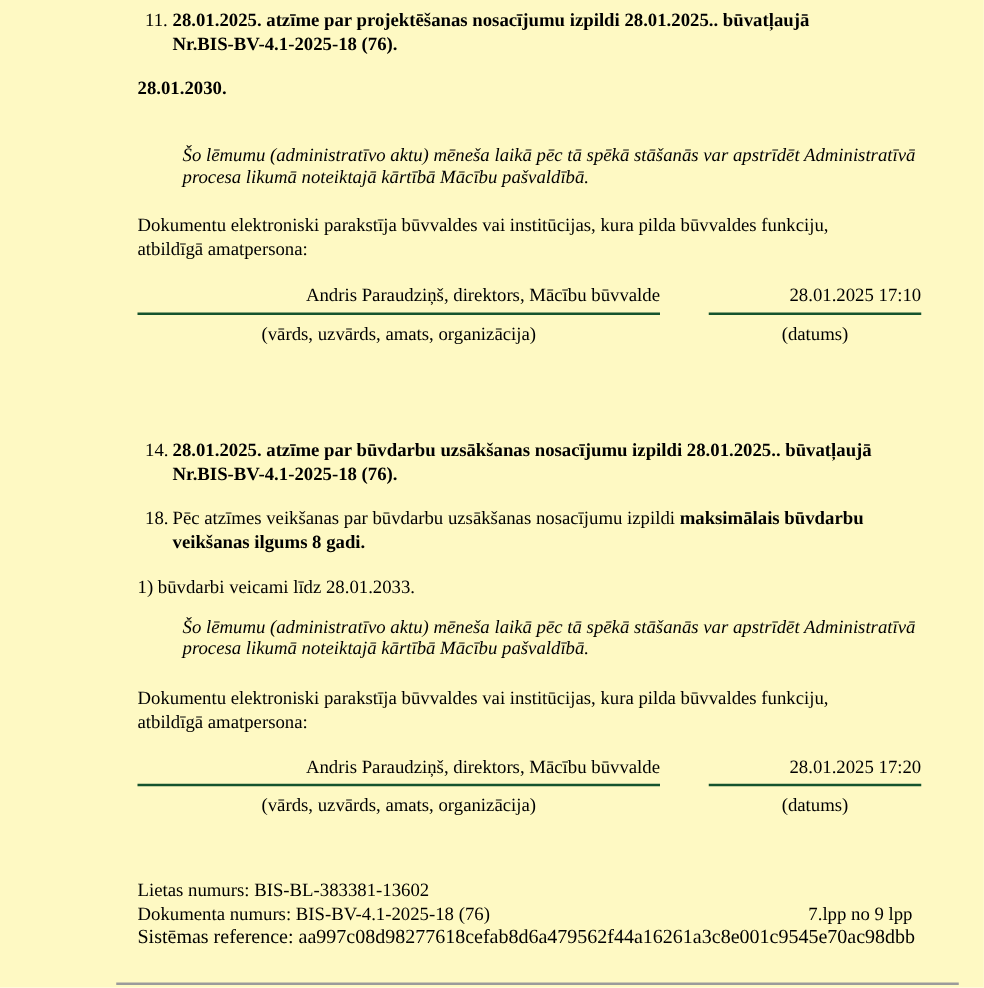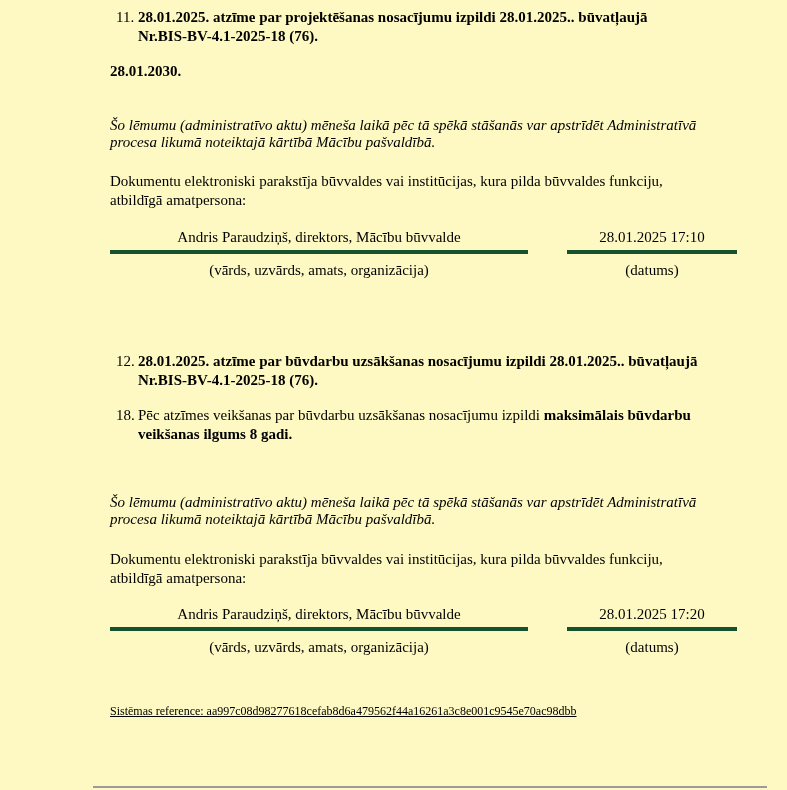--- a/index.html
+++ b/index.html
@@ -18,26 +18,26 @@
   .blk {
     position: absolute;
     left: 110px;
     font-size: 15px;
     line-height: 19px;
     white-space: nowrap;
   }
   .item { left: 116px; display: flex; }
   .item .num { width: 22px; flex: none; font-weight: normal; }
   .bold { font-weight: bold; }
-  .italic { font-style: italic; line-height: 17px; }
+  .italic { font-style: italic; line-height: 17px; margin-left: 36px; }
   .sig-col { position: absolute; text-align: center; font-size: 15px; white-space: nowrap; }
-  .sig-value { line-height: 19px; padding-bottom: 3px; border-bottom: 4px solid #14532d; }
+  .sig-value { line-height: 19px; padding-bottom: 3px; border-bottom: 2px solid #14532d; text-align: right; }
   .sig-caption { line-height: 19px; margin-top: 7px; }
   .footer-row { display: flex; justify-content: space-between; width: 620px; }
-  .sysref { font-size: 12px; line-height: 15px; text-decoration: underline; }
+  .sysref { font-size: 16px; line-height: 15px; }
   .page-sep { position: absolute; top: 786px; left: 93px; width: 674px; height: 2px; }
 </style>
 </head>
 <body style="color: rgb(0, 0, 0);">
 
 <div class="page" style="background: #fef9c3; padding-left: 44px;">
 
   <div class="blk item" style="top:8px">
     <span class="num">11.</span>
     <div class="bold">
@@ -64,35 +64,36 @@
     <div class="sig-value">Andris Paraudziņš, direktors, Mācību būvvalde</div>
     <div class="sig-caption">(vārds, uzvārds, amats, organizācija)</div>
   </div>
   <div class="sig-col" style="top:228px;left:567px;width:170px">
     <div class="sig-value">28.01.2025 17:10</div>
     <div class="sig-caption">(datums)</div>
   </div>
 
 
   <div class="blk item" style="top:352px">
-    <span class="num">12.</span>
+    <span class="num">14.</span>
     <div class="bold">
       <div>28.01.2025. atzīme par būvdarbu uzsākšanas nosacījumu izpildi 28.01.2025.. būvatļaujā</div>
       <div>Nr.BIS-BV-4.1-2025-18 (76).</div>
     </div>
   </div>
 
   <div class="blk item" style="top:406px">
     <span class="num">18.</span>
     <div>
       <div><span>Pēc atzīmes veikšanas par būvdarbu uzsākšanas nosacījumu izpildi </span><span class="bold">maksimālais būvdarbu</span></div>
       <div class="bold">veikšanas ilgums 8 gadi.</div>
     </div>
   </div>
 
+  <div class="blk" style="top:461px">1) būvdarbi veicami līdz 28.01.2033.</div>
 
   <div class="blk italic" style="top:494px">
     <div>Šo lēmumu (administratīvo aktu) mēneša laikā pēc tā spēkā stāšanās var apstrīdēt Administratīvā</div>
     <div>procesa likumā noteiktajā kārtībā Mācību pašvaldībā.</div>
   </div>
 
   <div class="blk" style="top:550px">
     <div>Dokumentu elektroniski parakstīja būvvaldes vai institūcijas, kura pilda būvvaldes funkciju,</div>
     <div>atbildīgā amatpersona:</div>
   </div>
@@ -100,18 +101,23 @@
   <div class="sig-col" style="top:605px;left:110px;width:418px">
     <div class="sig-value">Andris Paraudziņš, direktors, Mācību būvvalde</div>
     <div class="sig-caption">(vārds, uzvārds, amats, organizācija)</div>
   </div>
   <div class="sig-col" style="top:605px;left:567px;width:170px">
     <div class="sig-value">28.01.2025 17:20</div>
     <div class="sig-caption">(datums)</div>
   </div>
 
   <div class="blk" style="top:704px">
+    <div>Lietas numurs: BIS-BL-383381-13602</div>
+    <div class="footer-row">
+      <span>Dokumenta numurs: BIS-BV-4.1-2025-18 (76)</span>
+      <span>7.lpp no 9 lpp</span>
+    </div>
     <div class="sysref">Sistēmas reference: aa997c08d98277618cefab8d6a479562f44a16261a3c8e001c9545e70ac98dbb</div>
   </div>
 
   <div class="page-sep" style="background: rgb(155, 155, 155);"></div>
 
 </div>
 
 </body></html>

